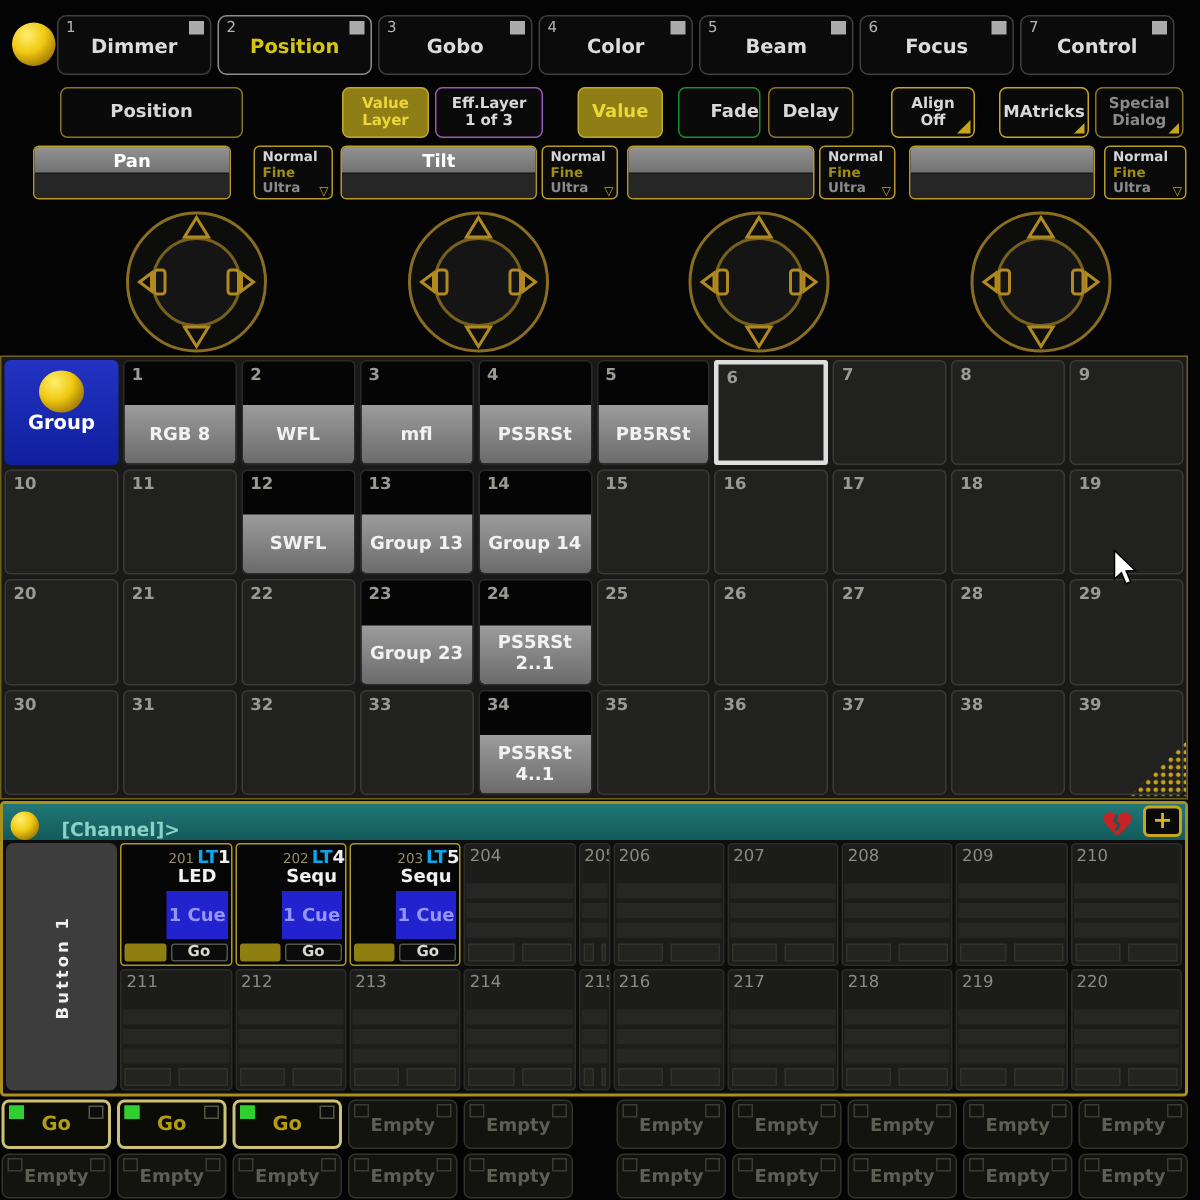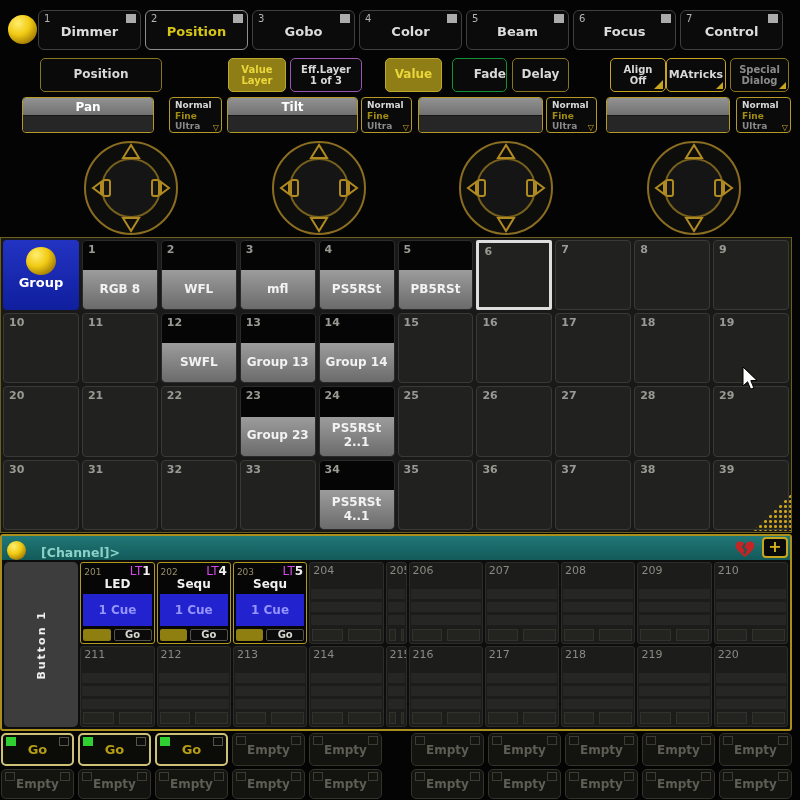--- a/index.html
+++ b/index.html
@@ -77,24 +77,24 @@
     border-radius:4px;color:#d8b41c;font-weight:bold;font-size:16px;display:flex;align-items:center;
     justify-content:center;line-height:1;padding-bottom:2px;}
 
   #exec-grid{position:absolute;left:2px;top:26px;right:2px;bottom:2px;display:grid;
     grid-template-columns:repeat(5,1fr) 21px repeat(5,1fr);grid-template-rows:1fr 1fr;gap:2px;}
   .ecell{position:relative;background:#1c1c1b;border:1px solid #2c2c28;border-radius:3px;overflow:hidden;}
   .ecell .enum{position:absolute;left:3px;top:1px;font-size:11px;color:#8a8a82;}
   .ecell .st{position:absolute;left:1px;right:1px;height:10px;background:#262624;}
   .ecell .bxl{position:absolute;left:2px;bottom:2px;height:12px;width:42%;background:#232320;border:1px solid #32322c;}
   .ecell .bxr{position:absolute;right:2px;bottom:2px;height:12px;left:calc(42% + 7px);background:#232320;border:1px solid #32322c;}
-  .ecell.active{background:#060606;border:1px solid #b09a1e;display:flex;flex-direction:column;}
+  .ecell.active{background:#060606;border:1px solid #b09a1e;display:flex;flex-direction:column;padding-left:28px;}
   .ecell.active .ehead{display:flex;align-items:baseline;padding:1px 3px 0;height:14px;}
   .ecell.active .ehead .n{font-size:9px;color:#96906a;margin-right:2px;}
-  .ecell.active .ehead .t{font-size:12px;font-weight:normal;color:#d946ef;flex:1;text-align:right;}
+  .ecell.active .ehead .t{font-size:12px;font-weight:bold;color:#0ea5e9;flex:1;text-align:right;}
   .ecell.active .ehead .hn{font-size:12px;font-weight:bold;color:#f0f0f0;}
   .ecell.active .ename{text-align:center;font-weight:bold;font-size:12px;color:#f0f0f0;height:15px;line-height:14px;}
   .ecell.active .ecue{flex:1;margin:2px 2px 17px;background:#2222cf;color:#9595ff;font-weight:bold;font-size:12px;
     display:flex;align-items:center;justify-content:center;}
   .ecell.active .efoot{position:absolute;left:2px;right:2px;bottom:2px;height:12px;display:flex;gap:3px;}
   .ecell.active .efoot .fl{width:40%;background:#8f7e10;border-radius:2px;}
   .ecell.active .efoot .fr{flex:1;background:#0b0b0b;border:1px solid #55544a;border-radius:2px;color:#d8d8d0;
     font-size:10px;font-weight:bold;display:flex;align-items:center;justify-content:center;line-height:1;}
   .edivider{grid-row:1 / span 2;background:#3d3d3d;border-radius:5px;display:flex;align-items:center;justify-content:center;}
   .edivider span{writing-mode:vertical-rl;transform:rotate(180deg);color:#f0f0f0;font-weight:bold;font-size:11px;letter-spacing:2px;}
@@ -169,21 +169,21 @@
   </div>
   <div class="tbtn olive" style="left:385px;width:57px;">
     <span>Value</span>
   </div>
   <div class="tbtn green" style="left:452px;width:55px;align-items:flex-end;">
     <span>Fade</span>
   </div>
   <div class="tbtn" style="left:512px;width:57px;">
     <span>Delay</span>
   </div>
-  <div class="tbtn small fold" style="left:610px;width:56px;border-color:#c8a51e;">
+  <div class="tbtn small fold" style="left:594px;width:56px;border-color:#c8a51e;">
     <span>Align</span>
     <span>Off</span>
   </div>
   <div class="tbtn arr" style="left:666px;width:60px;border-color:#c8a51e;font-size:11px;">
     <span>MAtricks</span>
   </div>
   <div class="tbtn small dim arr" style="left:730px;width:59px;">
     <span>Special</span>
     <span>Dialog</span>
   </div>

